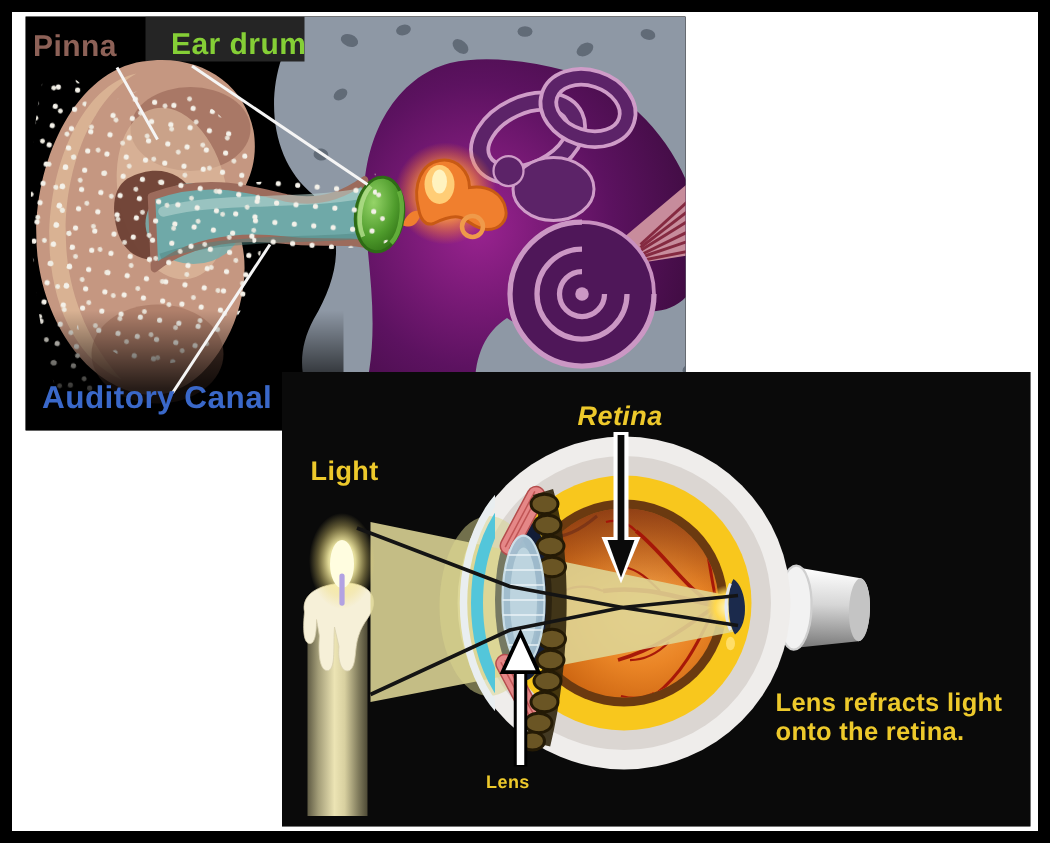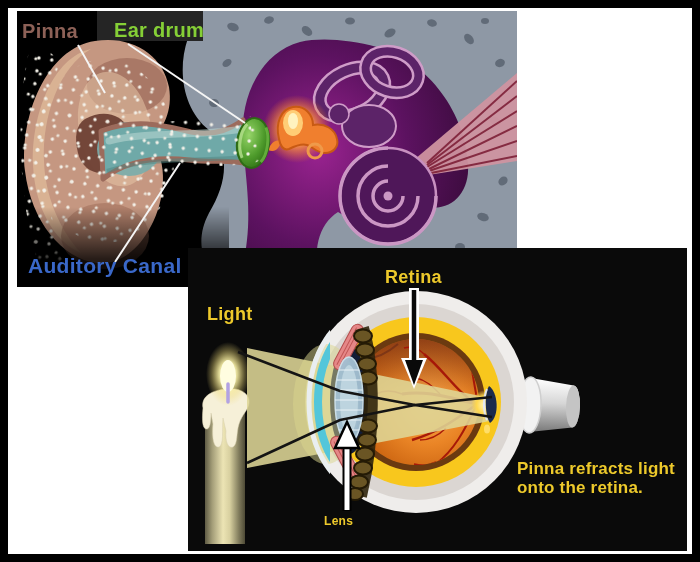--- a/index.html
+++ b/index.html
@@ -1,21 +1,21 @@
 <!DOCTYPE html>
 <html><head>
 <meta charset="utf-8">
 <style>
   html,body{margin:0;padding:0;background:#888;}
   .stage{position:relative;width:700px;height:562px;background:#000;overflow:hidden;
          font-family:"Liberation Sans",sans-serif;}
   .paper{position:absolute;left:8px;top:8px;width:684px;height:546px;background:#fff;}
   .panel{position:absolute;overflow:hidden;}
   .panel svg{position:absolute;left:0;top:0;display:block;}
-  .ear-panel{left:17px;top:11px;width:500px;height:276px;background:#000;}
+  .ear-panel{left:17px;top:11px;width:440px;height:276px;background:#000;}
   .eye-panel{left:188px;top:248px;width:499px;height:303px;background:#0a0a0a;}
   .lbl{position:absolute;font-weight:bold;white-space:nowrap;letter-spacing:.3px;}
   .lbl-pinna{left:5px;top:9px;font-size:20px;}
   .lbl-eardrum{left:97px;top:8px;font-size:20px;}
   .lbl-canal{left:11px;top:243px;font-size:21px;}
   .lbl-light{left:19px;top:56px;font-size:18px;}
   .lbl-retina{left:197px;top:19px;font-size:18px;}
   .lbl-lens{left:136px;top:266px;font-size:12px;}
   .caption{position:absolute;left:329px;top:211px;width:178px;font-weight:bold;
            font-size:17px;line-height:1.13;letter-spacing:.2px;}
@@ -331,17 +331,17 @@
       </g>
 
       <g>
         <line x1="159" y1="263" x2="159" y2="196" stroke="#000000" stroke-width="9"></line>
         <line x1="159" y1="262" x2="159" y2="198" stroke="#ffffff" stroke-width="5"></line>
         <polygon points="147,200 171,200 159,174" fill="#ffffff" stroke="#000000" stroke-width="2.5"></polygon>
       </g>
     </svg>
 
     <div class="lbl lbl-light" style="color: rgb(237, 201, 43); text-align: center;">Light</div>
-    <div class="lbl lbl-retina" style="color: rgb(237, 201, 43);">Retina</div>
+    <div class="lbl lbl-retina" style="color: rgb(237, 201, 43); font-style: italic;">Retina</div>
     <div class="lbl lbl-lens" style="color: rgb(237, 201, 43);">Lens</div>
-    <div class="caption" style="color: rgb(237, 201, 43);">Pinna refracts light onto the retina.</div>
+    <div class="caption" style="color: rgb(237, 201, 43);">Lens refracts light onto the retina.</div>
   </div>
 </div>
 
 </body></html>

